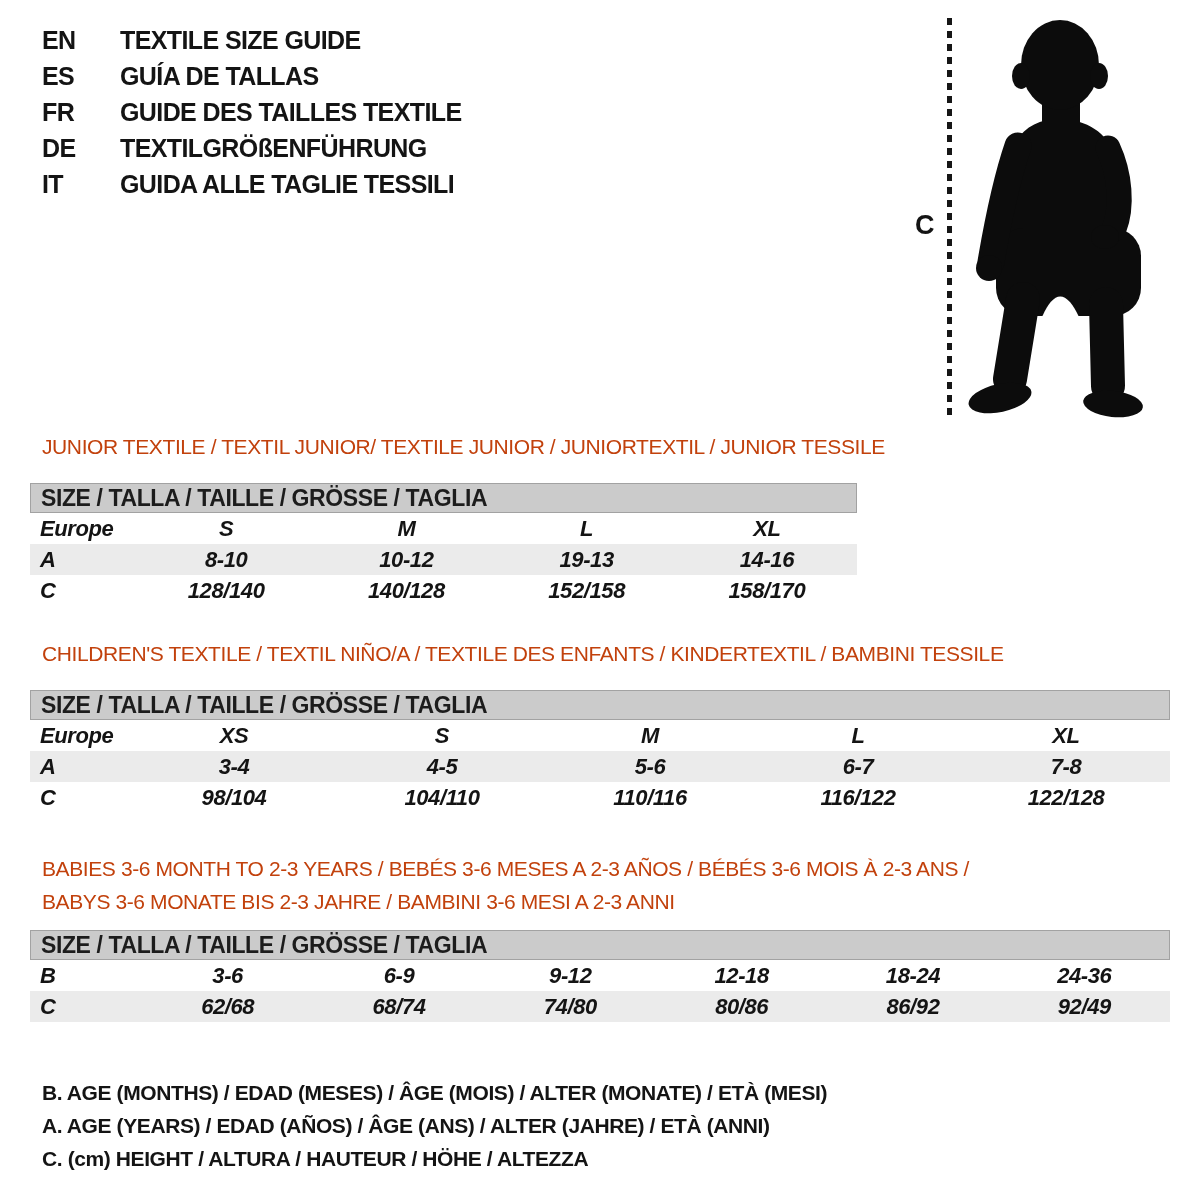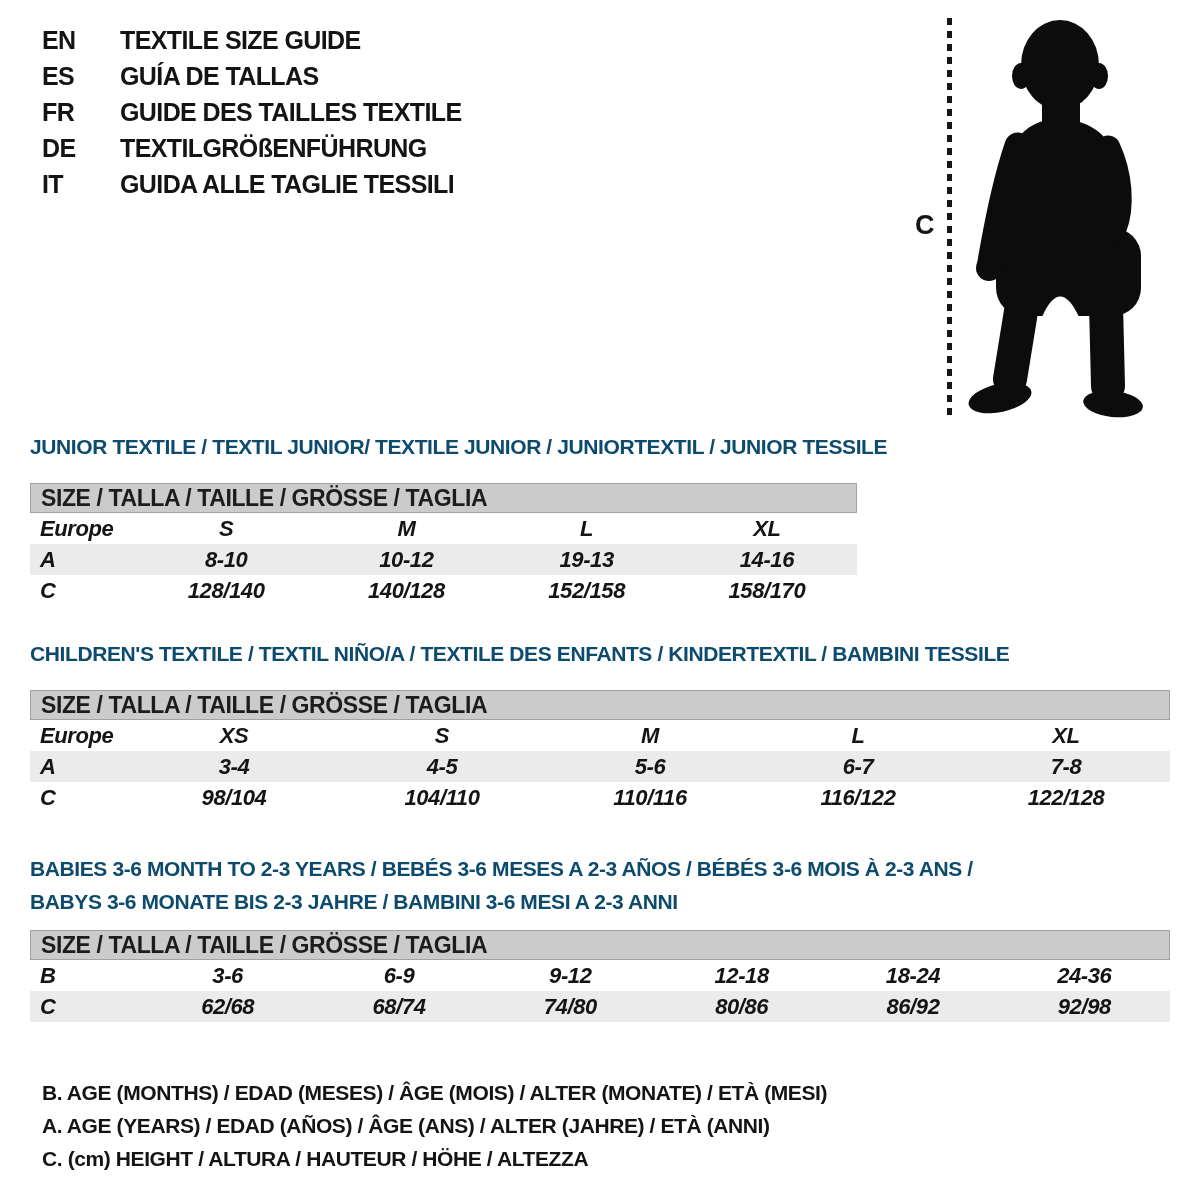--- a/index.html
+++ b/index.html
@@ -19,22 +19,22 @@
     background:repeating-linear-gradient(to bottom,#161616 0 7px,transparent 7px 13px);
   }
   .measure-label{position:absolute;left:915px;top:210px;font-size:27px;font-weight:bold;}
   .silhouette{position:absolute;left:958px;top:16px;width:190px;height:405px;}
   
   .section{position:absolute;left:30px;}
   #sec-junior{top:436px;width:827px;}
   #sec-children{top:643px;width:1140px;}
   #sec-babies{top:852px;width:1140px;}
   .section-title{
-    margin-left:0;font-size:21px;font-weight:bold;letter-spacing:-0.4px;
-    white-space:nowrap;height:47px;line-height:22px;color:#0c4a6e;
+    margin-left:12px;font-size:21px;font-weight:normal;letter-spacing:-0.4px;
+    white-space:nowrap;height:47px;line-height:22px;color:#c2410c;
   }
   .section-title.two-line{height:auto;line-height:33px;margin-bottom:12px;}
   .title-line{display:block;white-space:nowrap;}
   .size-bar{
     height:30px;background:#cbcbcb;border:1px solid #a2a2a2;box-sizing:border-box;
     display:flex;align-items:center;padding-left:10px;
     font-size:23px;font-weight:bold;letter-spacing:-0.4px;color:#1c1c1c;
   }
   .trow{display:grid;height:31px;align-items:center;font-size:22px;font-weight:bold;letter-spacing:-0.4px;font-style:italic;}
   .cols-4{grid-template-columns:106px repeat(4,1fr);}
@@ -175,21 +175,21 @@
       <span class="cell">18-24</span>
       <span class="cell">24-36</span>
     </div>
     <div class="trow cols-6 shaded">
       <span class="rlabel">C</span>
       <span class="cell">62/68</span>
       <span class="cell">68/74</span>
       <span class="cell">74/80</span>
       <span class="cell">80/86</span>
       <span class="cell">86/92</span>
-      <span class="cell">92/98</span>
+      <span class="cell">92/49</span>
     </div>
   </div>
 
   <div class="footnotes">
     <div class="footnote">B. AGE (MONTHS) / EDAD (MESES) / ÂGE (MOIS) / ALTER (MONATE) / ETÀ (MESI)</div>
     <div class="footnote">A. AGE (YEARS) / EDAD (AÑOS) / ÂGE (ANS) / ALTER (JAHRE) / ETÀ (ANNI)</div>
     <div class="footnote">C. (cm) HEIGHT / ALTURA / HAUTEUR / HÖHE / ALTEZZA</div>
   </div>
 
 </div>

